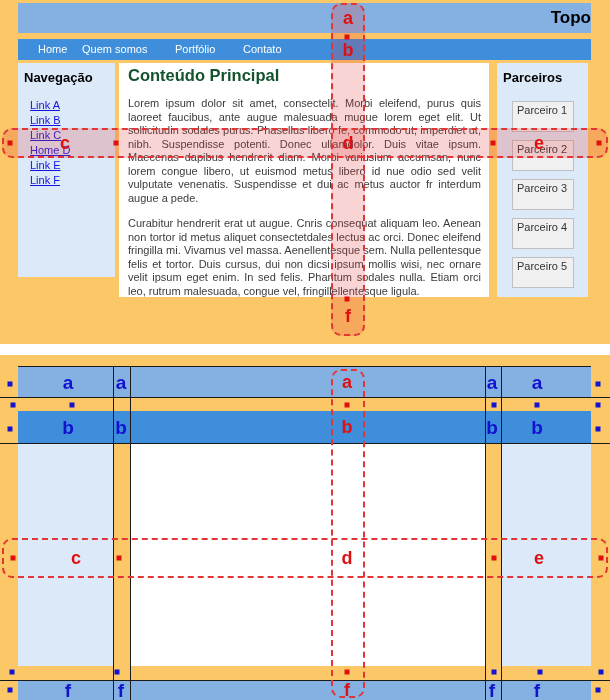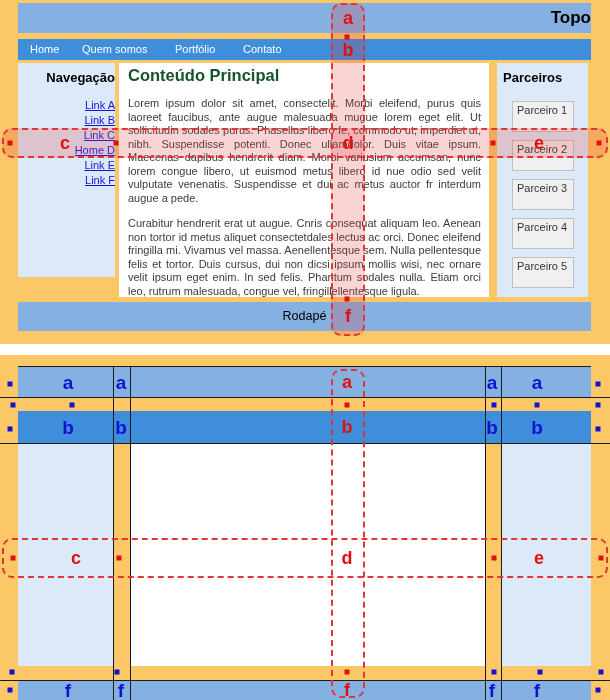--- a/index.html
+++ b/index.html
@@ -45,27 +45,27 @@
 </head>
 <body>
 
 <div class="panel" id="panel1">
 
   <div class="bar-light" style="left:18px;top:3px;width:573px;height:30px;">
     <div class="hdr-title" style="line-height:30px;">Topo</div>
   </div>
 
   <div class="bar-dark" style="left:18px;top:39px;width:573px;height:21px;">
-    <span class="nav-item" style="left:12px;">Home</span>
+    <span class="nav-item" style="left:20px;">Home</span>
     <span class="nav-item" style="left:64px;">Quem somos</span>
     <span class="nav-item" style="left:157px;">Portfólio</span>
     <span class="nav-item" style="left:225px;">Contato</span>
   </div>
 
-  <div class="col-light" style="left:18px;top:63px;width:97px;height:214px;text-align:right;">
+  <div class="col-light" style="left:18px;top:63px;width:97px;height:214px;">
     <div class="side-title">Navegação</div>
     <div class="side-links">
       <a href="#">Link A</a>
       <a href="#">Link B</a>
       <a href="#">Link C</a>
       <a href="#">Home D</a>
       <a href="#">Link E</a>
       <a href="#">Link F</a>
     </div>
   </div>
@@ -78,23 +78,20 @@
 
   <div class="col-light" style="left:497px;top:63px;width:91px;height:234px;">
     <div class="side-title">Parceiros</div>
     <div class="partner-box first">Parceiro 1</div>
     <div class="partner-box">Parceiro 2</div>
     <div class="partner-box">Parceiro 3</div>
     <div class="partner-box">Parceiro 4</div>
     <div class="partner-box">Parceiro 5</div>
   </div>
 
-  <div class="bar-light" style="left:18px;top:302px;width:573px;height:29px;">
-    <div class="footer-label">Rodapé</div>
-  </div>
 
   <div class="band fill" style="left:331px;top:3px;width:34px;height:333px;z-index:20;"></div>
   <div class="band fill" style="left:2px;top:128px;width:606px;height:30px;z-index:20;"></div>
 
   <span class="lt red" style="left:348px;top:18px;">a</span>
   <span class="lt red" style="left:348px;top:50px;">b</span>
   <span class="lt red" style="left:65px;top:143px;">c</span>
   <span class="lt red" style="left:348px;top:143px;">d</span>
   <span class="lt red" style="left:539px;top:143px;">e</span>
   <span class="lt red" style="left:348px;top:316px;">f</span>

